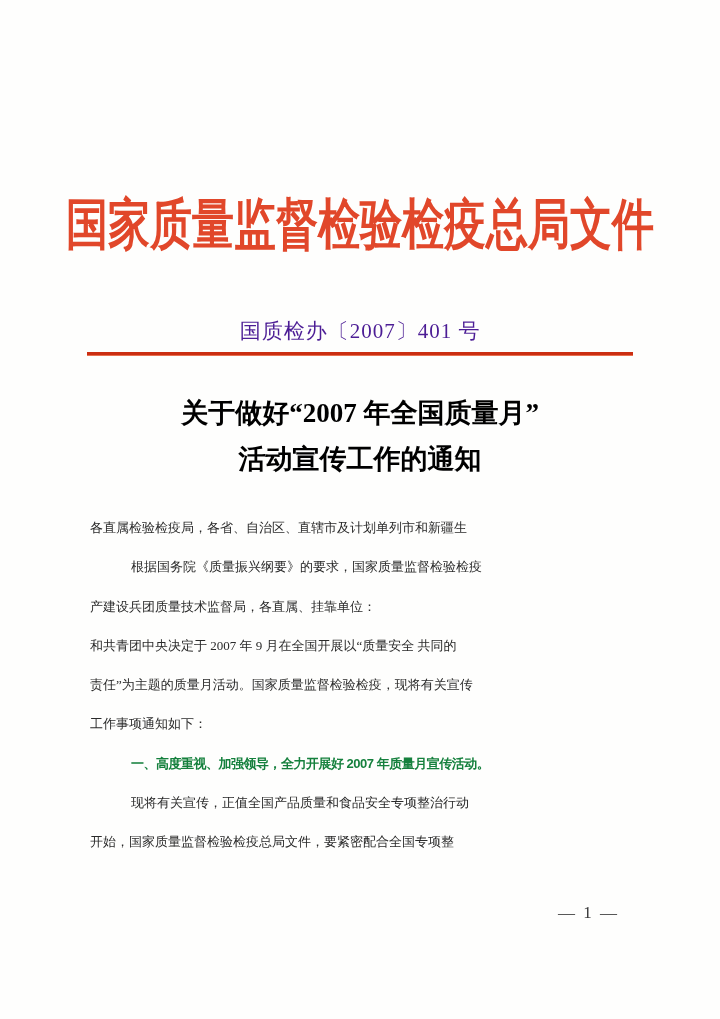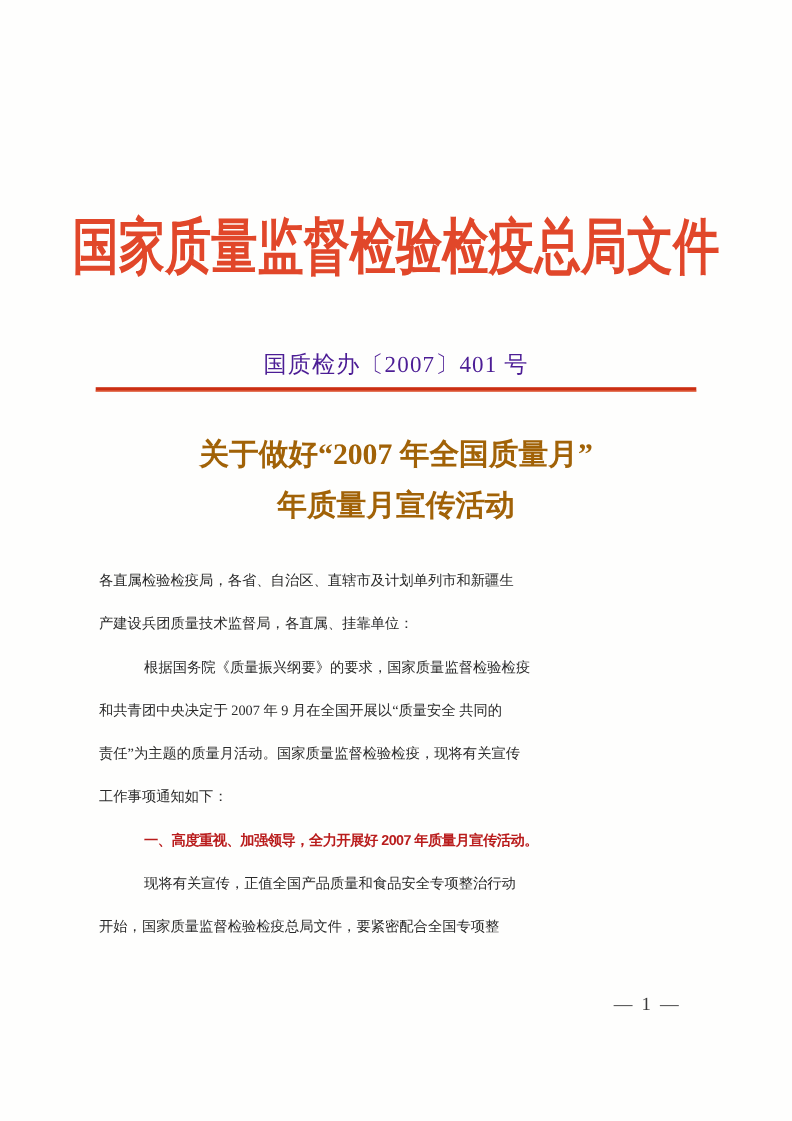--- a/index.html
+++ b/index.html
@@ -59,21 +59,21 @@
   
   .doc-title {
     position: absolute;
     top: 390px;
     left: 0;
     width: 100%;
     text-align: center;
     font-size: 27px;
     font-weight: 700;
     line-height: 46px;
-    color: #a16207;
+    color: #000000;
   }
   
   .body-text {
     position: absolute;
     top: 508px;
     left: 90px;
     width: 548px;
     font-size: 13px;
     line-height: 39.3px;
     color: #2a2a2a;
@@ -81,21 +81,21 @@
   .body-line {
     white-space: nowrap;
   }
   .body-line.indent {
     padding-left: 41px;
   }
   .body-line.bold-line {
     font-weight: 700;
     font-family: "Liberation Sans", "DejaVu Sans", sans-serif;
     letter-spacing: -0.5px;
-    color: #b91c1c;
+    color: #15803d;
   }
   
   .page-number {
     position: absolute;
     top: 903px;
     left: 558px;
     font-size: 17px;
     letter-spacing: 2px;
     color: #3a3a3a;
   }
@@ -108,27 +108,27 @@
   <div class="letterhead">
     <span class="letterhead-inner">国家质量监督检验检疫总局文件</span>
   </div>
 
   <div class="doc-number">国质检办〔2007〕401 号</div>
 
   <div class="red-rule"></div>
 
   <div class="doc-title">
     <div>关于做好“2007 年全国质量月”</div>
-    <div>年质量月宣传活动</div>
+    <div>活动宣传工作的通知</div>
   </div>
 
   <div class="body-text">
     <div class="body-line">各直属检验检疫局，各省、自治区、直辖市及计划单列市和新疆生</div>
+    <div class="body-line indent">根据国务院《质量振兴纲要》的要求，国家质量监督检验检疫</div>
     <div class="body-line">产建设兵团质量技术监督局，各直属、挂靠单位：</div>
-    <div class="body-line indent">根据国务院《质量振兴纲要》的要求，国家质量监督检验检疫</div>
     <div class="body-line">和共青团中央决定于 2007 年 9 月在全国开展以“质量安全 共同的</div>
     <div class="body-line">责任”为主题的质量月活动。国家质量监督检验检疫，现将有关宣传</div>
     <div class="body-line">工作事项通知如下：</div>
     <div class="body-line indent bold-line">一、高度重视、加强领导，全力开展好 2007 年质量月宣传活动。</div>
     <div class="body-line indent">现将有关宣传，正值全国产品质量和食品安全专项整治行动</div>
     <div class="body-line">开始，国家质量监督检验检疫总局文件，要紧密配合全国专项整</div>
   </div>
 
   <div class="page-number">— 1 —</div>
 

